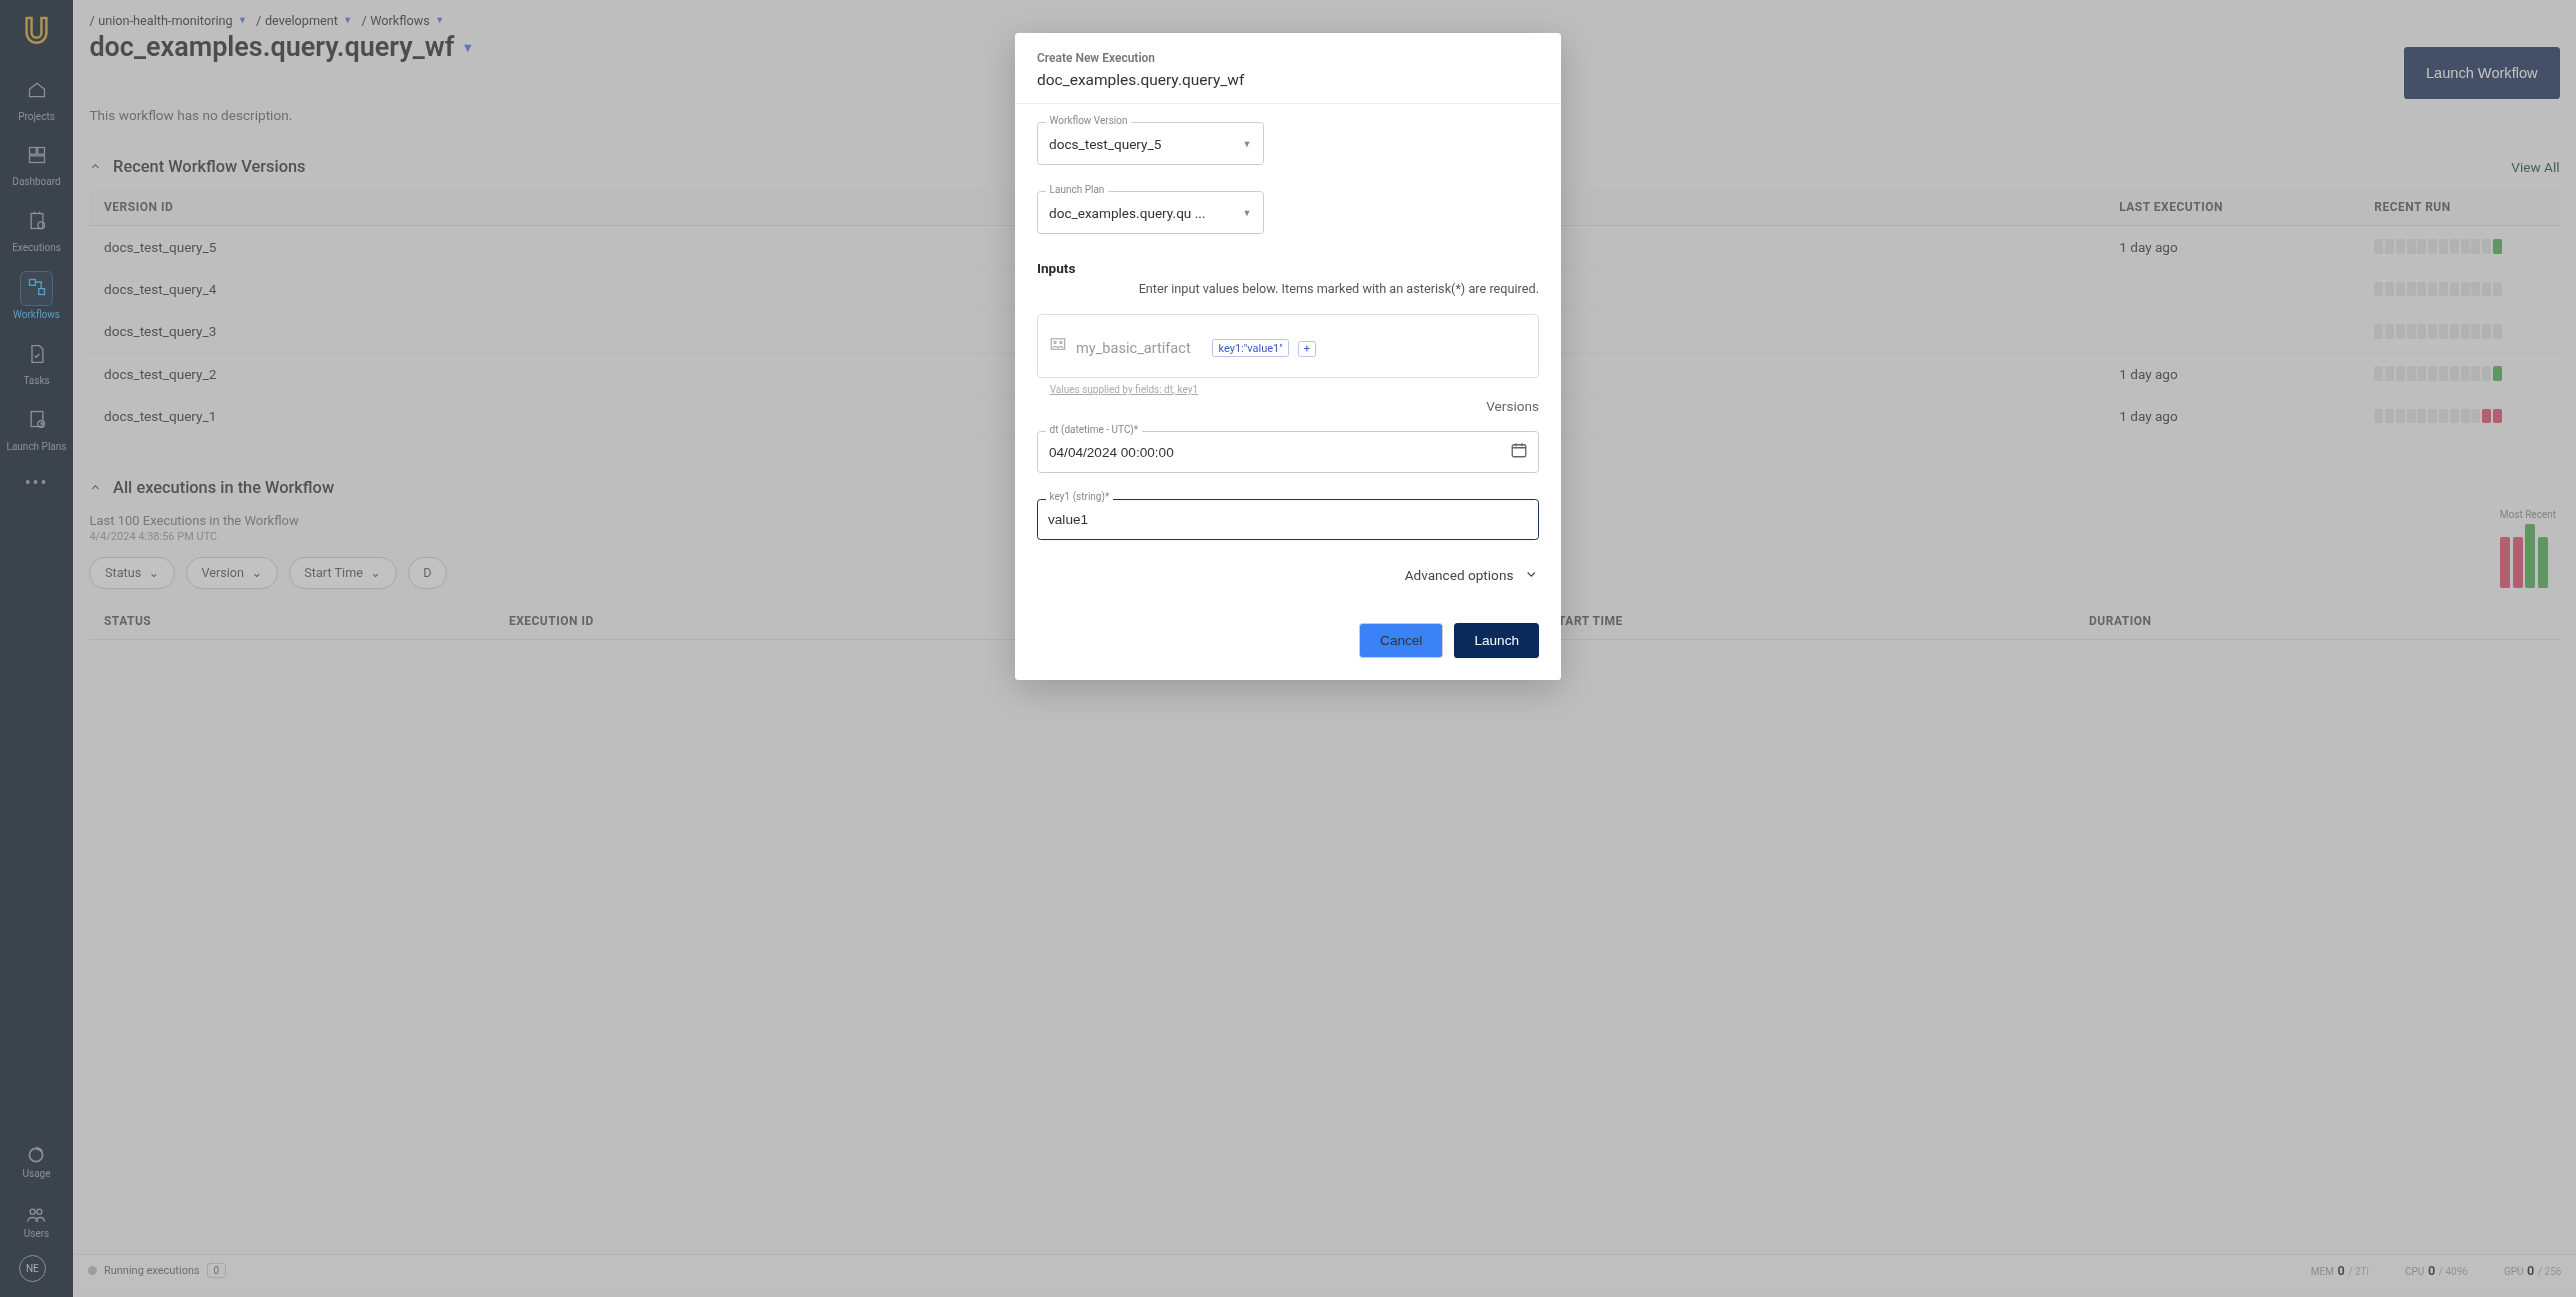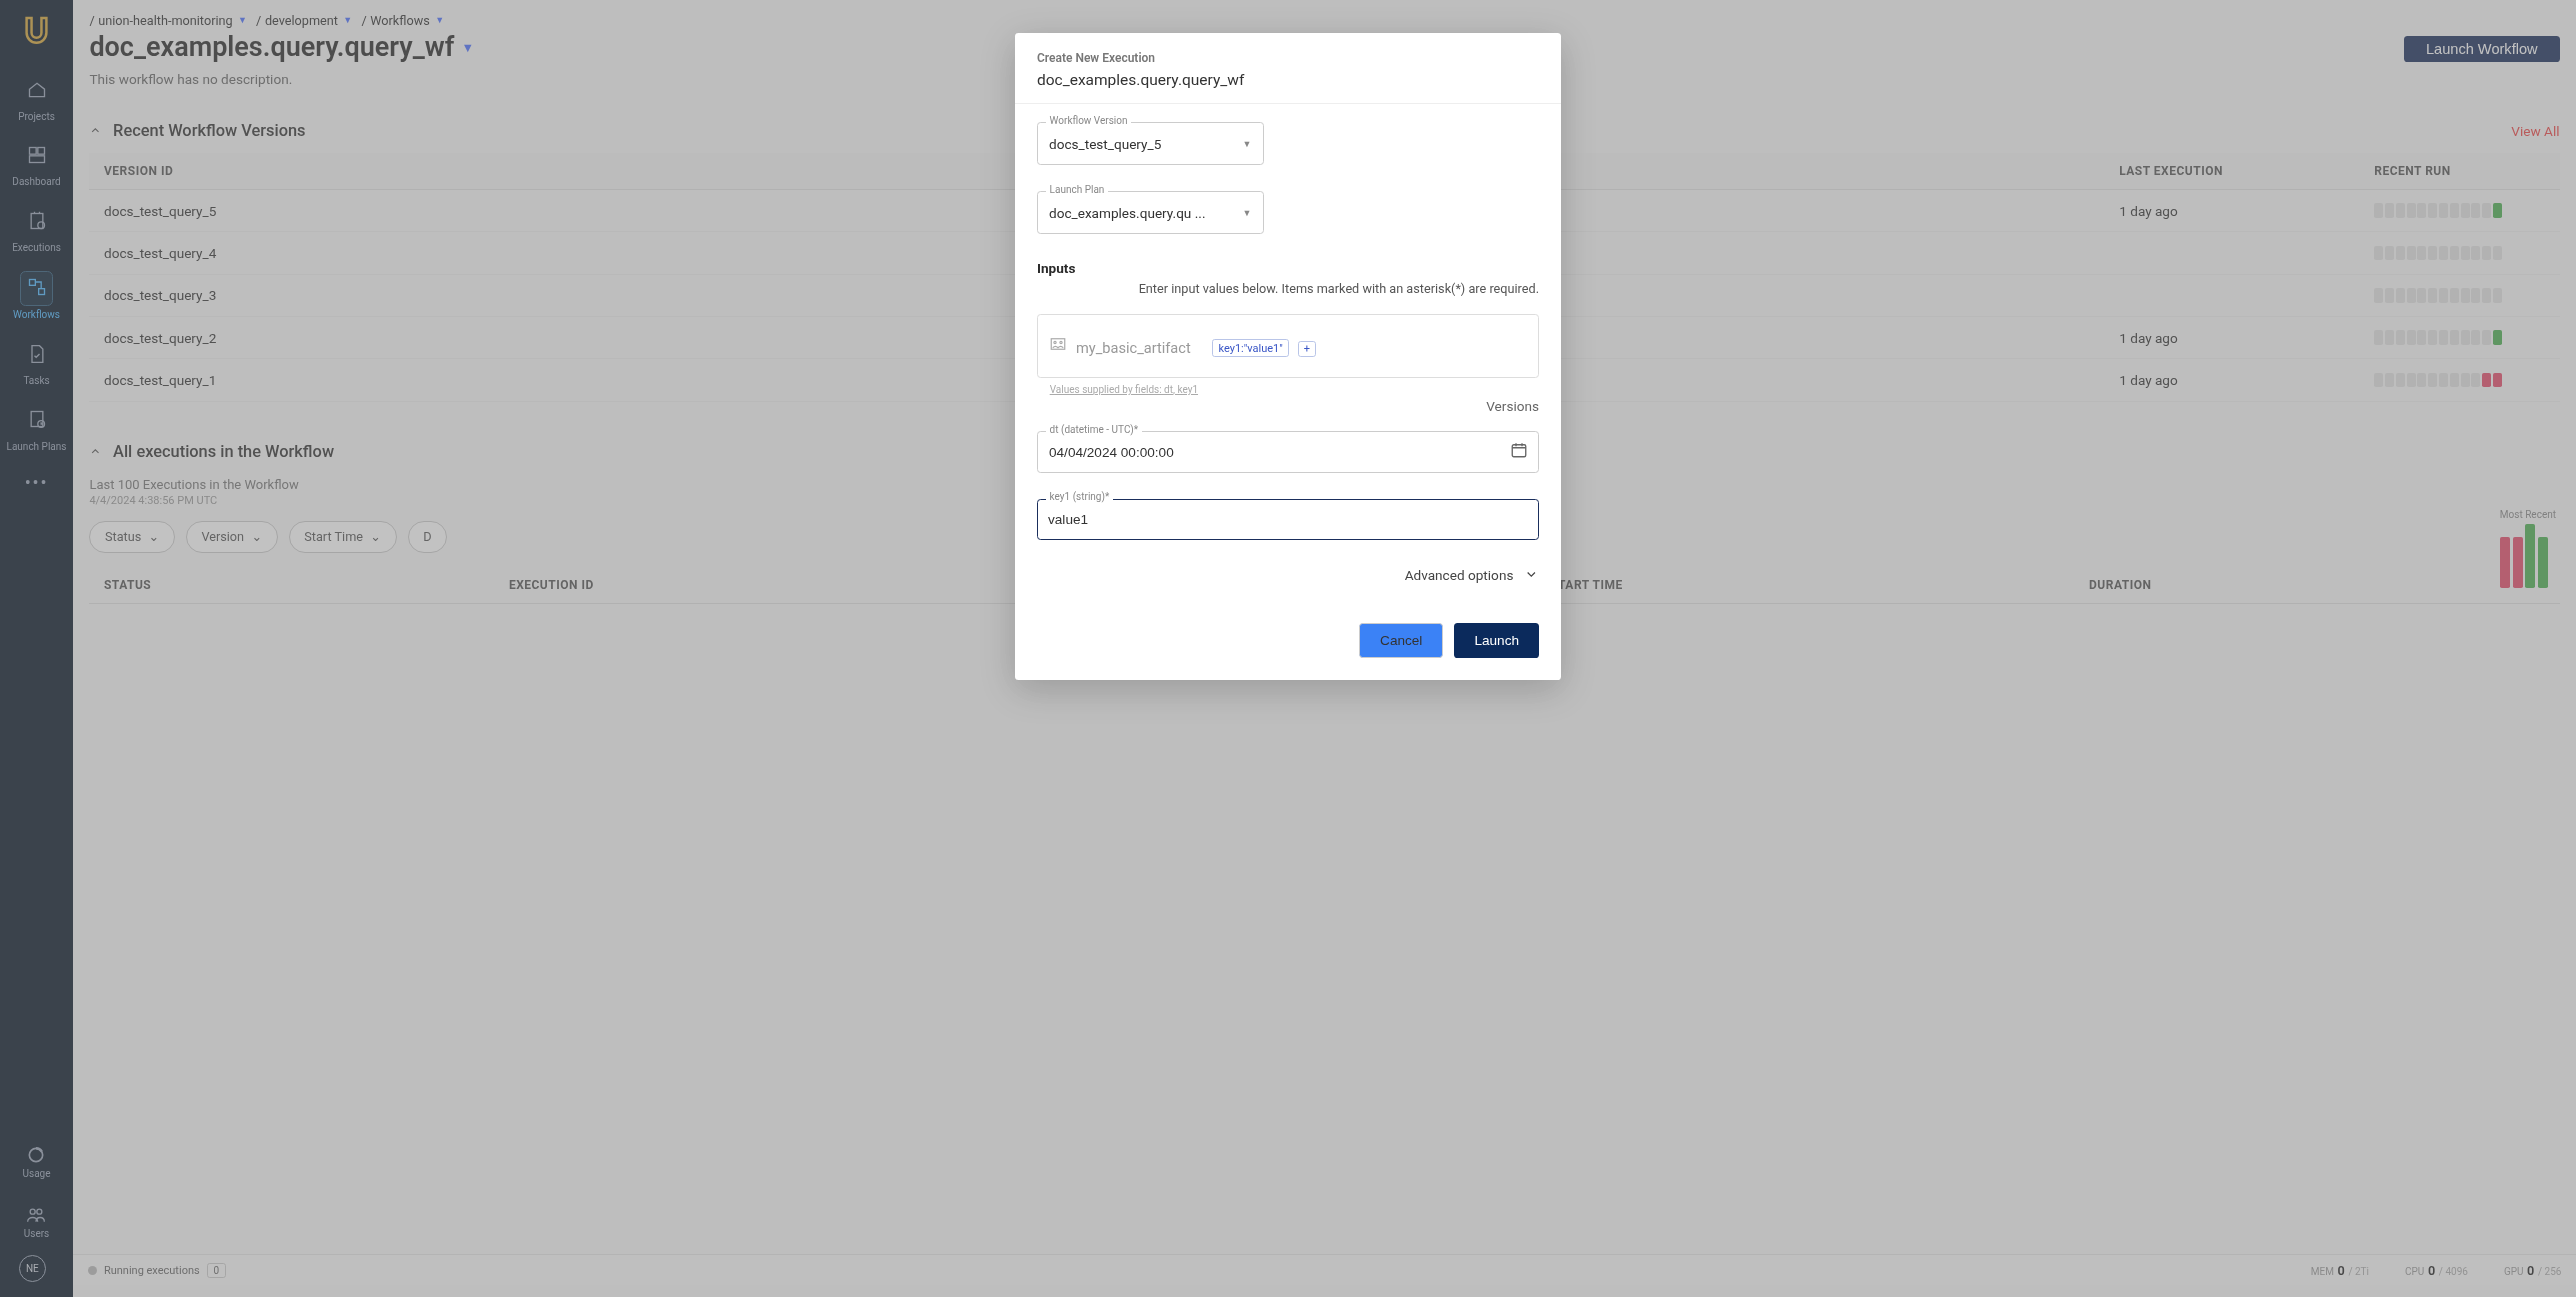--- a/index.html
+++ b/index.html
@@ -17,26 +17,26 @@
 .sidebar-bottom { margin-top: auto; display: flex; flex-direction: column; align-items: flex-start; gap: 7.3px; padding-bottom: 14.6px; }
 .avatar-circle { width: 27px; height: 27px; border: 0.9px solid #9aa5b8; border-radius: 50%; display: flex; align-items: center; justify-content: center; color: #d0d6e0; font-size: 10px; }
 .main { flex: 1; display: flex; flex-direction: column; position: relative; }
 .content { flex: 1; overflow: auto; padding: 0 16.4px; }
 .breadcrumb { font-size: 12.7px; color: #333; padding: 12.7px 0 3.6px 0; display: flex; align-items: center; gap: 3.6px; }
 .breadcrumb a { color: #333; text-decoration: none; }
 .crumb-caret { color: #4b6fff; font-size: 9px; margin: 0 5.5px 0 1.8px; }
 .header-row { display: flex; align-items: flex-start; justify-content: space-between; }
 .page-title { font-size: 27px; font-weight: 600; color: #2a2a2a; display: flex; align-items: center; gap: 7.3px; }
 .page-title .caret { color: #4b6fff; font-size: 12.7px; }
-.launch-btn { background: #1a2e5c; color: #fff; border: none; padding: 5px 22px; font-size: 14.6px; border-radius: 3.6px; cursor: pointer; margin-top: 5px; }
+.launch-btn { background: #1a2e5c; color: #fff; border: none; padding: 18px 22px; font-size: 14.6px; border-radius: 3.6px; cursor: pointer; margin-top: 16px; }
 .desc { color: #666; font-size: 13.6px; padding: 7.3px 0 22px 0; }
 .section-head { display: flex; align-items: center; justify-content: space-between; padding: 12.7px 0; }
 .section-title { display: flex; align-items: center; gap: 11px; font-size: 16.4px; color: #333; font-weight: 500; }
 .chev { width: 12.7px; height: 12.7px; }
-.view-all { color: #ef4444; text-decoration: none; font-size: 13.6px; }
+.view-all { color: #14532d; text-decoration: none; font-size: 13.6px; }
 .table { width: 100%; border-collapse: collapse; }
 .table th { text-align: left; font-size: 12px; font-weight: 700; letter-spacing: 0.5px; color: #555; padding: 11px 14.6px; border-bottom: 0.9px solid #e0e0e0; background: #f5f5f5; }
 .table td { padding: 12.7px 14.6px; border-bottom: 0.9px solid #eee; font-size: 13.6px; color: #333; }
 .recent-bars { display: flex; gap: 1.8px; }
 .bar { width: 9px; height: 14.6px; background: #e2e2e2; border-radius: 1.8px; }
 .bar.green { background: #4caf50; }
 .bar.red { background: #e54b6a; }
 .exec-sub { font-size: 13px; color: #777; margin-top: 3.6px; }
 .exec-ts { font-size: 11px; color: #999; margin-top: 1.8px; margin-bottom: 14.6px; }
 .filters { display: flex; gap: 11px; margin-bottom: 14.6px; }

